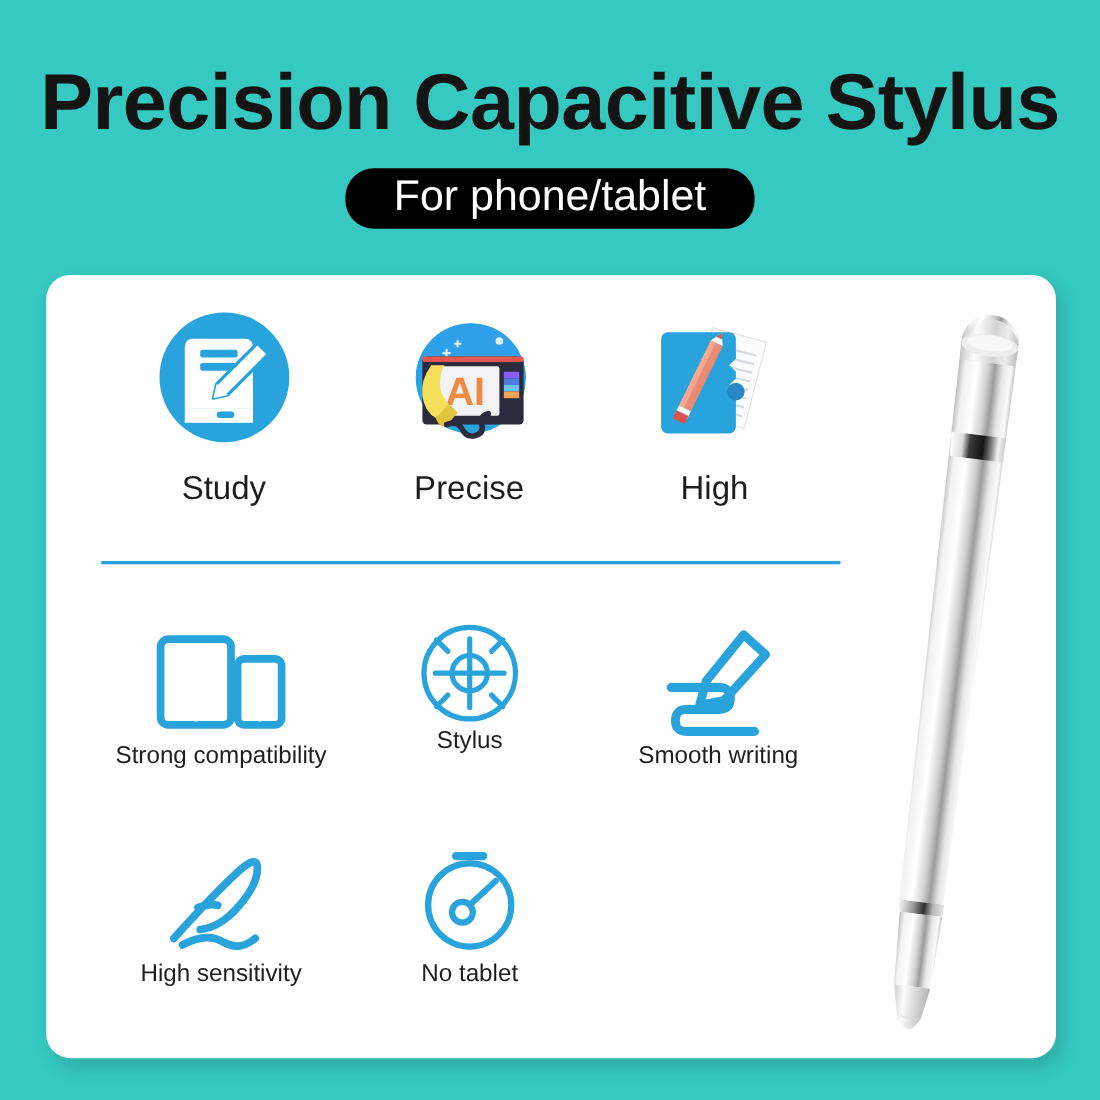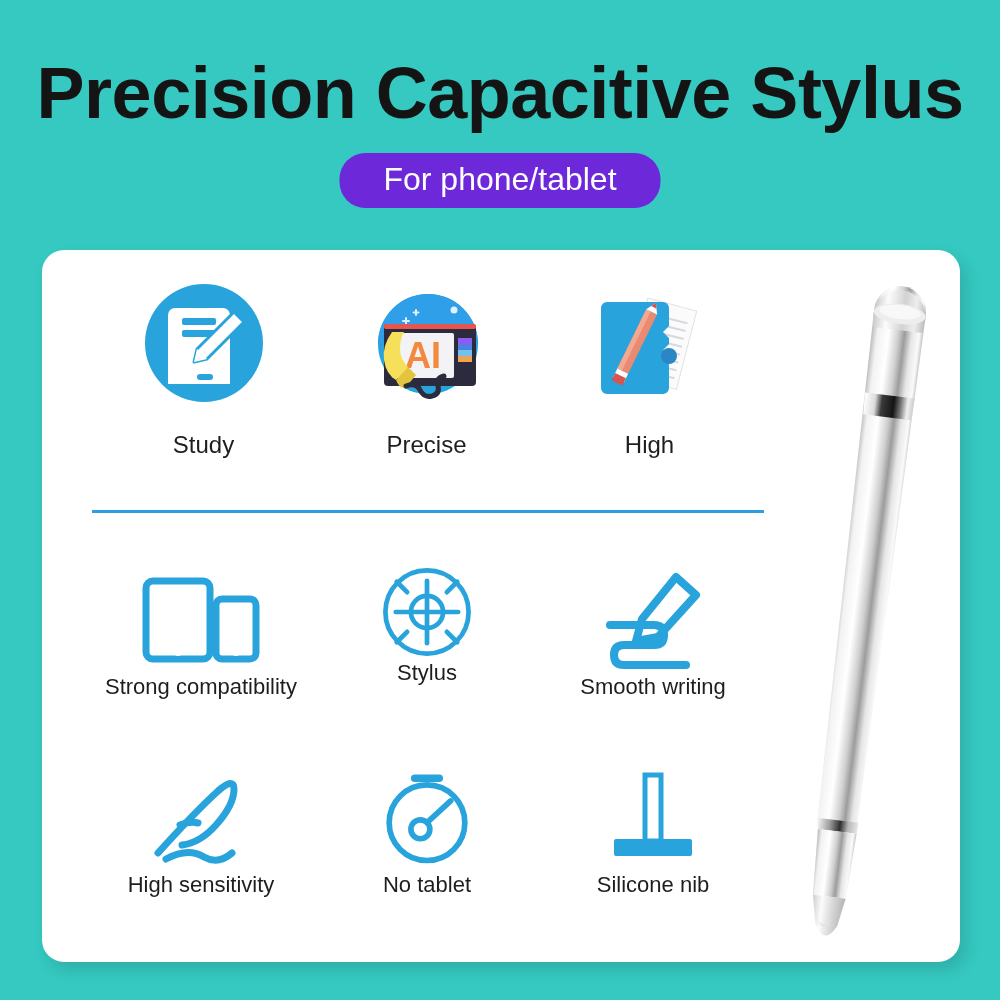--- a/index.html
+++ b/index.html
@@ -32,25 +32,25 @@
     font-weight: bold;
     color: #141414;
     letter-spacing: -0.5px;
     white-space: nowrap;
   }
   #subtitle-pill {
     position: absolute;
     top: 153px;
     left: 50%;
     transform: translateX(-50%);
-    background: #6d28d9;
+    background: #000000;
     color: #ffffff;
     border-radius: 26px;
     padding: 9px 44px 12px 44px;
-    font-size: 32px;
+    font-size: 39px;
     line-height: 34px;
     white-space: nowrap;
   }
 
   
   #card {
     position: absolute;
     left: 42px;
     top: 250px;
     width: 918px;
@@ -74,21 +74,21 @@
     flex-direction: column;
     align-items: center;
   }
   .top-art {
     width: 130px;
     height: 130px;
     position: relative;
   }
   .top-label {
     margin-top: 18px;
-    font-size: 24px;
+    font-size: 30px;
     color: #1e1e1e;
     line-height: 34px;
   }
 
   
   #divider {
     position: absolute;
     left: 50px;
     top: 260px;
     width: 672px;
@@ -308,29 +308,20 @@
           <svg viewBox="0 0 110 110" width="104" height="104">
             <circle cx="55" cy="61" r="40" fill="none" stroke="#29a3dc" stroke-width="6"></circle>
             <rect x="38" y="10" width="34" height="8" rx="4" fill="#29a3dc"></rect>
             <circle cx="48" cy="68" r="10" fill="none" stroke="#29a3dc" stroke-width="6"></circle>
             <line x1="55" y1="61" x2="80" y2="38" stroke="#29a3dc" stroke-width="6" stroke-linecap="round"></line>
           </svg>
         </div>
         <div class="feature-label">No tablet</div>
       </div>
 
-      <div class="feature-cell">
-        <div class="feature-art">
-          <svg viewBox="0 0 130 100" width="130" height="100">
-            <rect x="57" y="8" width="16" height="66" fill="none" stroke="#29a3dc" stroke-width="5"></rect>
-            <rect x="26" y="72" width="78" height="17" rx="2" fill="#29a3dc"></rect>
-          </svg>
-        </div>
-        <div class="feature-label">Silicone nib</div>
-      </div>
     </div>
   </div>
 </div>
 
 <div id="pen">
   <svg viewBox="0 0 230 680" width="230" height="680">
     <defs>
       <linearGradient id="barrel" x1="0" y1="0" x2="1" y2="0">
         <stop offset="0%" stop-color="#b9b9b9"></stop>
         <stop offset="12%" stop-color="#f2f2f2"></stop>

